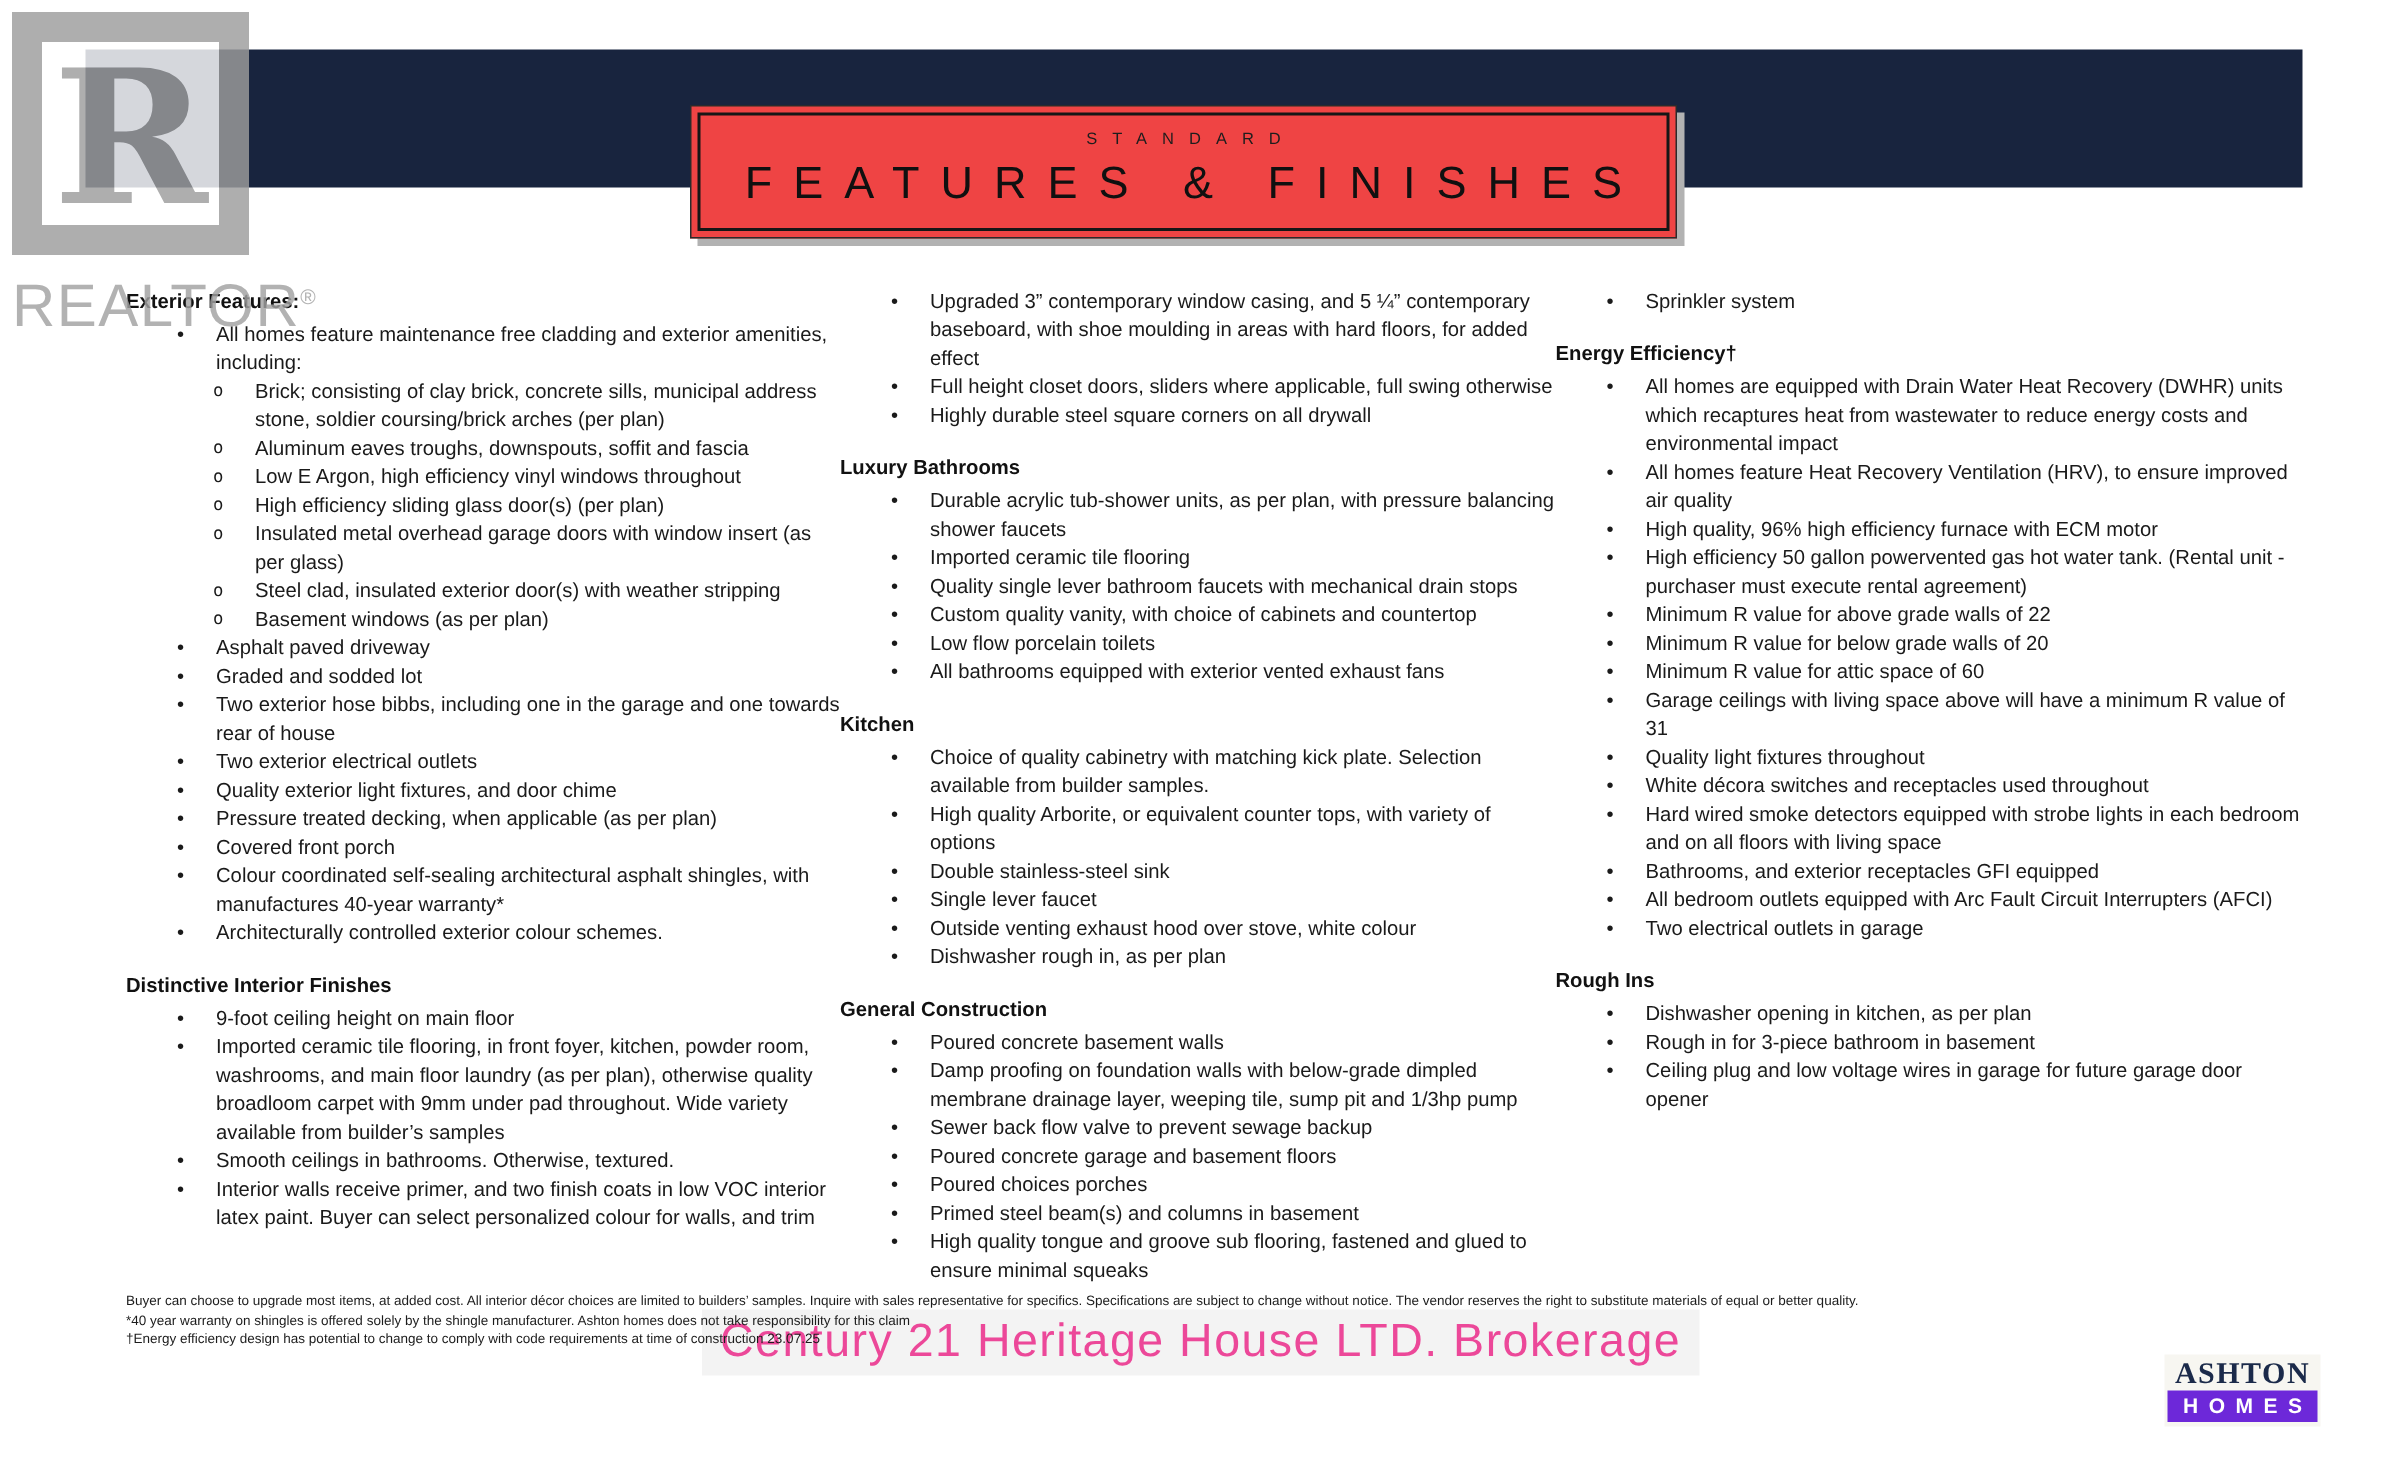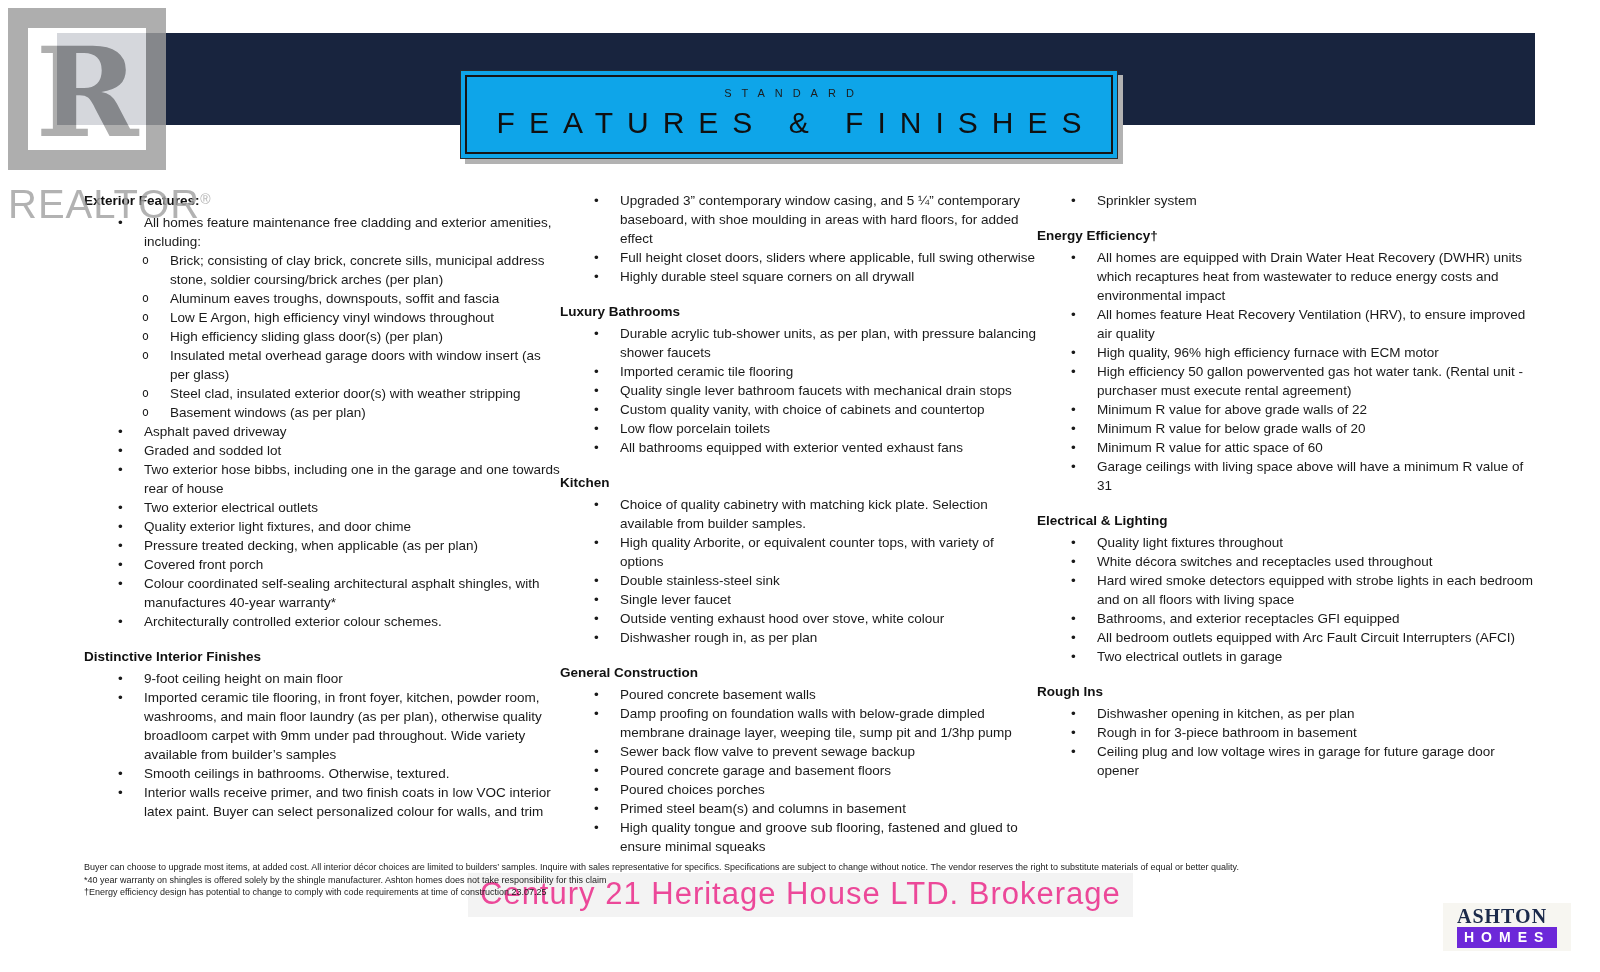--- a/index.html
+++ b/index.html
@@ -18,21 +18,21 @@
   .realtor{position:absolute;left:8px;top:8px;z-index:3;opacity:.82;}
   .r-box{width:158px;height:162px;background:#9d9d9d;position:relative;}
   .r-inner{position:absolute;left:20px;top:20px;right:20px;bottom:20px;background:#ffffff;
     display:flex;align-items:flex-start;justify-content:center;overflow:hidden;}
   .r-letter{font-family:"DejaVu Serif", serif;font-weight:bold;font-size:124px;line-height:1.05;color:#9d9d9d;}
   .r-text{margin-top:12px;font-size:40px;letter-spacing:1px;color:#a2a2a2;white-space:nowrap;}
   .r-reg{font-size:14px;vertical-align:super;}
   
   .title-box{
     position:absolute;left:460px;top:70px;width:648px;z-index:4;
-    background:#0ea5e9;border:1px solid #2b2b2b;padding:4px;
+    background:#ef4444;border:1px solid #2b2b2b;padding:4px;
     box-shadow:5px 5px 0 #b2b2b2;
   }
   .title-inner{border:2px solid #161616;text-align:center;padding:10px 0 12px;}
   .eyebrow{font-size:11px;letter-spacing:10px;color:#1d1d1d;margin-bottom:7px;padding-left:10px;}
   .big-title{font-size:30px;letter-spacing:14px;color:#101010;padding-left:14px;white-space:nowrap;}
   
   .col{position:absolute;top:178px;font-size:13.5px;line-height:19px;z-index:2;margin-top:13px;}
   #col-0{left:84px;width:476px;}
   #col-1{left:560px;width:476px;}
   #col-2{left:1037px;width:498px;}
@@ -50,22 +50,22 @@
   
   .footnotes{position:absolute;left:84px;top:861px;width:1200px;z-index:3;
     font-size:9px;line-height:12.5px;color:#1c1c1c;}
   
   .century{
     position:absolute;left:468px;top:873px;z-index:2;
     font-size:31px;color:#ec4899;letter-spacing:1px;white-space:nowrap;
     background:rgba(236,236,236,.65);padding:3px 12px 5px;
   }
   
-  .ashton{position:absolute;left:1443px;top:903px;width:100px;text-align:left;z-index:3;
-    background:#f7f6f1;padding:2px 14px 3px;}
+  .ashton{position:absolute;left:1443px;top:903px;width:100px;text-align:center;z-index:3;
+    background:#f7f6f1;padding:2px 2px 3px;}
   .ashton-name{font-family:"Liberation Serif", serif;font-weight:bold;font-size:20px;
     letter-spacing:1px;color:#1B2A4A;line-height:22px;}
   .ashton-bar{background:#6d28d9;color:#ffffff;font-size:14px;letter-spacing:7px;
     padding:2px 0 3px 7px;margin-top:0;font-weight:bold;}
 </style>
 </head>
 <body>
 
 <div class="banner"></div>
 
@@ -314,21 +314,20 @@
       <div class="item lvl1">
         <span class="marker">•</span>
         <span class="txt">Minimum R value for attic space of 60</span>
       </div>
       <div class="item lvl1">
         <span class="marker">•</span>
         <span class="txt">Garage ceilings with living space above will have a minimum R value of 31</span>
       </div>
     </div>
     <div class="sec">
-      <div class="sec-title">Electrical &amp; Lighting</div>
       <div class="item lvl1">
         <span class="marker">•</span>
         <span class="txt">Quality light fixtures throughout</span>
       </div>
       <div class="item lvl1">
         <span class="marker">•</span>
         <span class="txt">White décora switches and receptacles used throughout</span>
       </div>
       <div class="item lvl1">
         <span class="marker">•</span>

